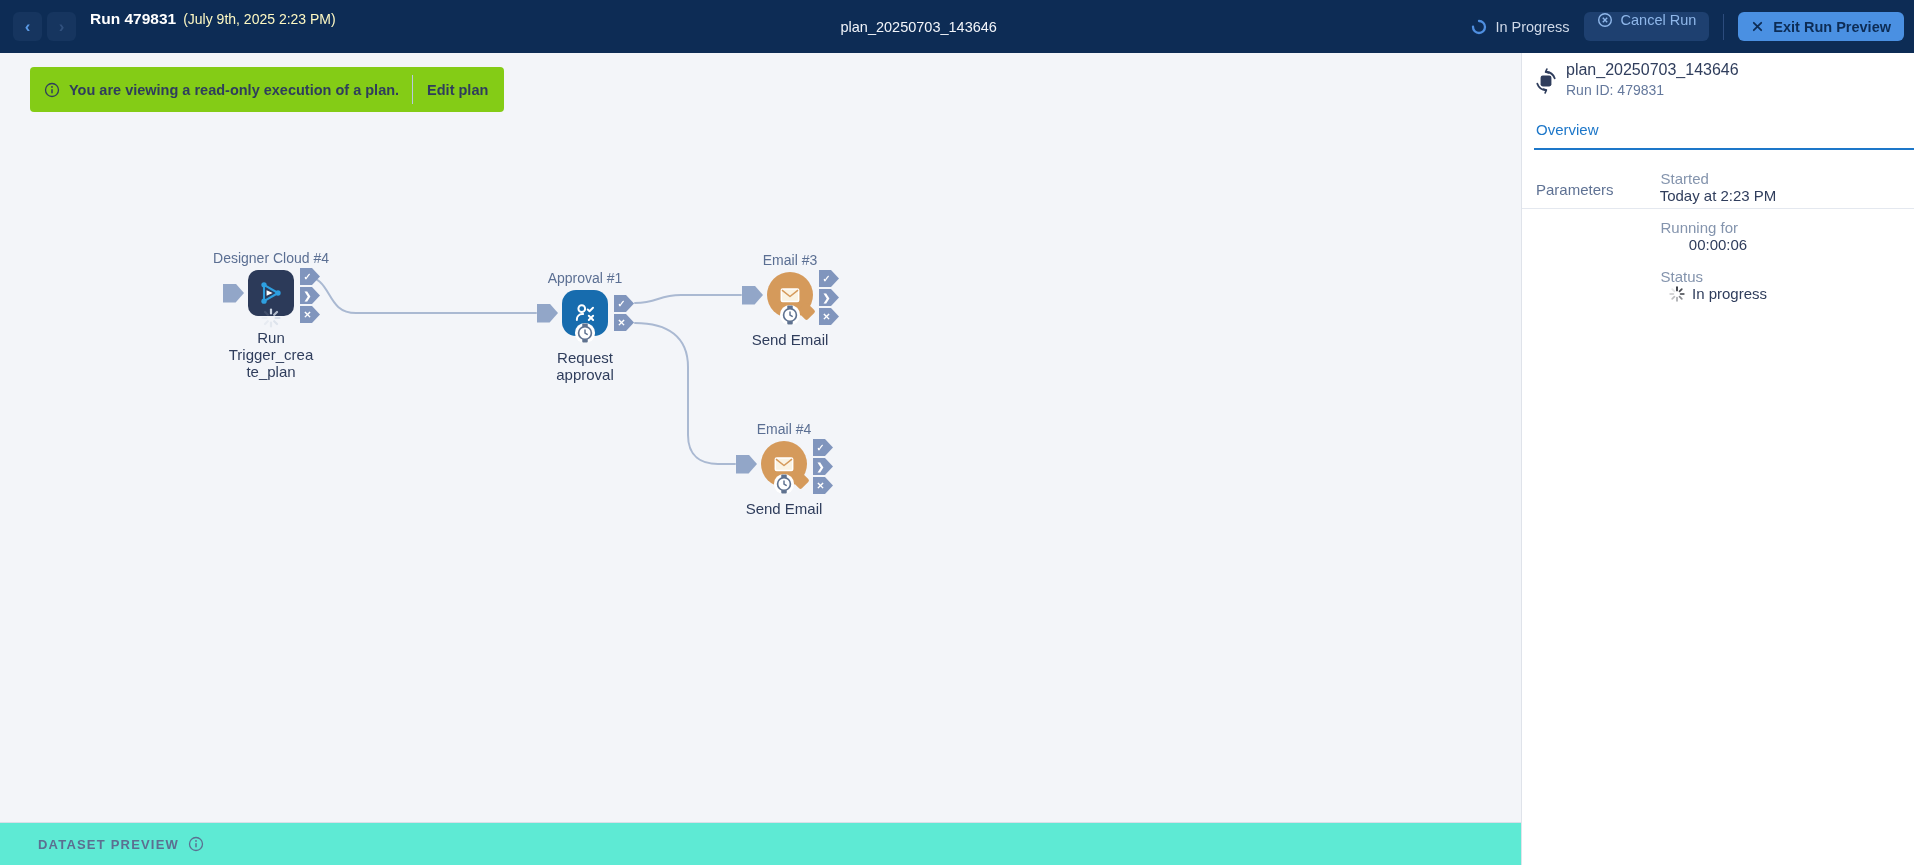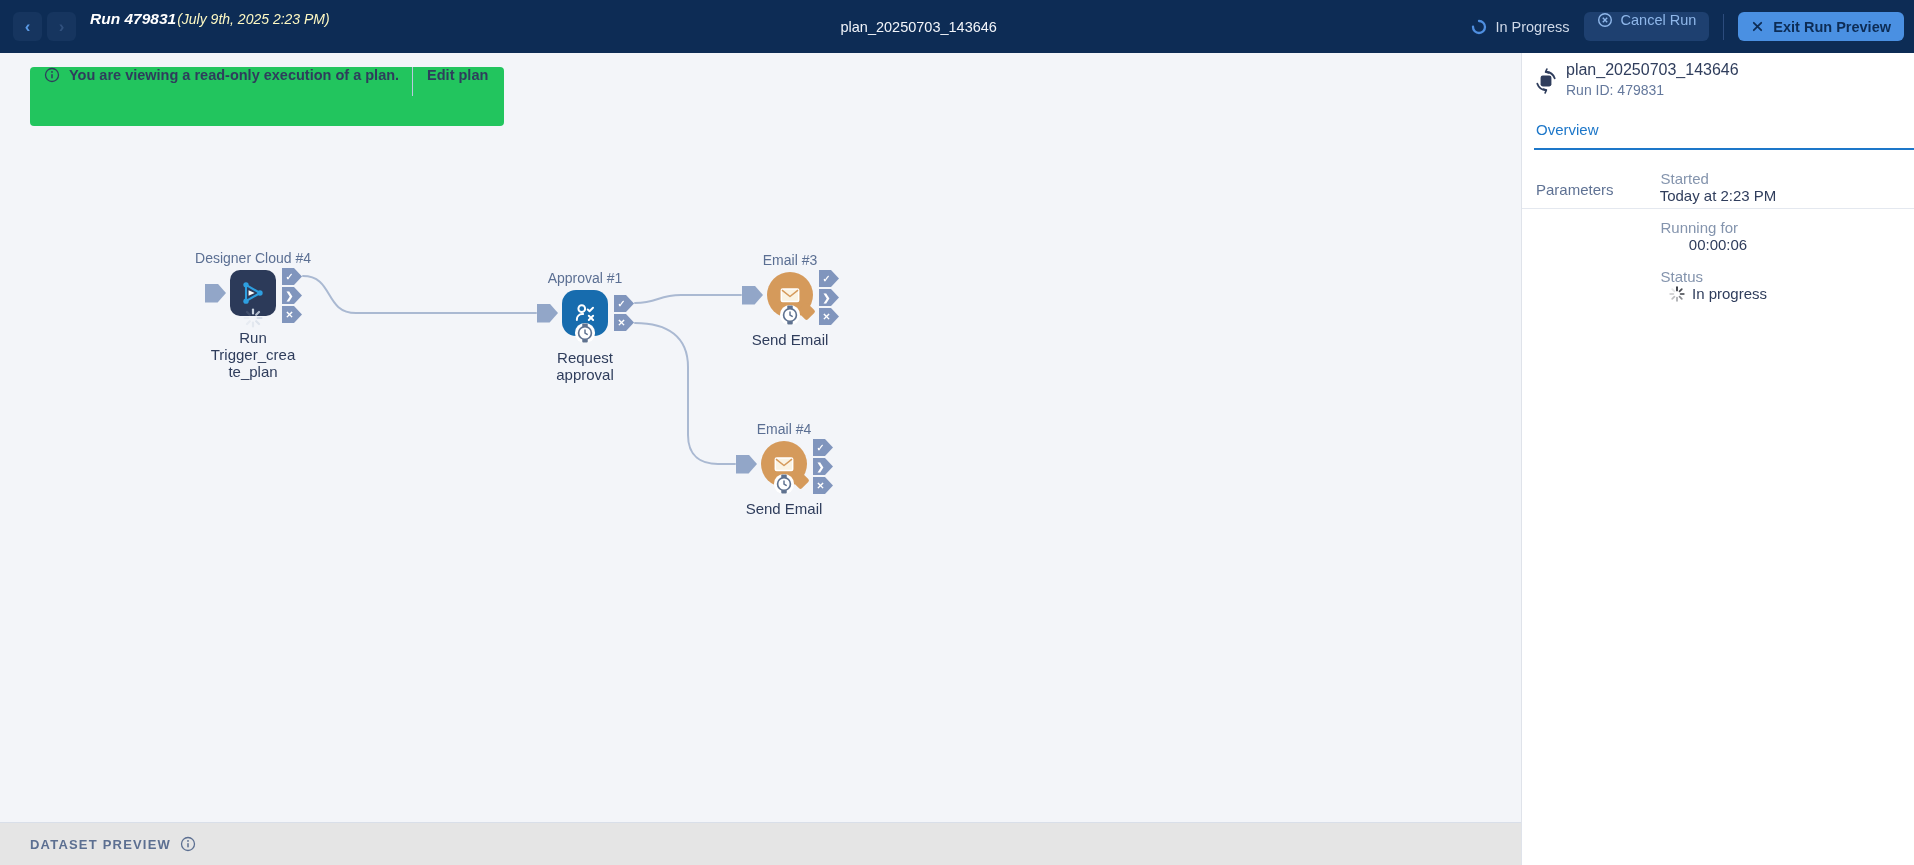--- a/index.html
+++ b/index.html
@@ -8,21 +8,21 @@
 
   
   .topbar { position:absolute; left:0; top:0; width:1914px; height:53px;
             background:#0d2c55; color:#fff; }
   .nav-btn { position:absolute; top:12px; width:29px; height:29px; border-radius:6px;
              background:#16355f; display:flex; align-items:center; justify-content:center;
              font-size:17px; font-weight:700; cursor:pointer; }
   .nav-back { left:13px; color:#5b9be7; }
   .nav-fwd  { left:47px; color:#31517e; }
   .run-title-wrap { position:absolute; left:90px; top:0; height:38px; display:flex;
-                    align-items:center; gap:1px;font-style:italic; }
+                    align-items:center; gap:7px; }
   .run-title { font-size:15.5px; font-weight:700; color:#fff; }
   .run-date  { font-size:14px; color:#fef9c3; }
   .bar-plan-title { position:absolute; left:48%; top:0; transform:translateX(-50%);
                     height:53px; display:flex; align-items:center;
                     font-size:14.5px; color:#f2f5fa; }
   .bar-right { position:absolute; right:10px; top:0; height:53px; display:flex;
                align-items:center; gap:14px; }
   .bar-status { display:flex; align-items:center; gap:8px; font-size:14.5px; color:#cfd9e8; }
   .spin { animation:spin 1.1s linear infinite; display:block; }
   @keyframes spin { to { transform:rotate(360deg); } }
@@ -32,22 +32,22 @@
   .bar-divider { width:1px; height:26px; background:#2c4c7d; }
   .exit-btn { display:flex; align-items:center; gap:9px; height:29px; padding:0 13px;
               border-radius:6px; background:#4a90e2; color:#0d2c55; font-size:14.5px;
               font-weight:600; cursor:pointer; }
 
   
   .canvas { position:absolute; left:0; top:53px; width:1521px; height:769px;
             background:#f3f5f9; overflow:hidden; }
   .wires { position:absolute; left:0; top:0; pointer-events:none; }
 
-  .banner { position:absolute; left:30px; top:14px; height:59px; display:inline-flex;
-            align-items:flex-start; background:#22c55e; border-radius:4px; padding:0 4px 0 14px;
+  .banner { position:absolute; left:30px; top:14px; height:45px; display:inline-flex;
+            align-items:center; background:#84cc16; border-radius:4px; padding:0 4px 0 14px;
             color:#2f3d5c; font-size:14.5px; }
   .banner .msg { margin-left:9px; font-weight:600; }
   .banner .divider { width:1px; height:29px; background:#b9c9de; margin:0 2px 0 13px; }
   .banner .edit { padding:0 12px; font-weight:600; cursor:pointer; }
   .info-icon { width:16px; height:16px; display:block; }
 
   
   .node-group { position:absolute; width:140px; display:flex; flex-direction:column;
                 align-items:center; }
   .node-title { font-size:14px; color:#5b6f93; margin-bottom:4px; white-space:nowrap; }
@@ -84,22 +84,22 @@
   .tab { font-size:15px; padding:0 2px 10px 2px; cursor:pointer; }
   .tab.active { color:#1d77c9; border-bottom:2px solid #1d77c9; margin-bottom:-1px; }
   .tab.inactive { color:#5f7294; }
   .fields { position:absolute; left:12px; top:117px; right:12px; }
   .field-row { display:flex; margin-bottom:15px; align-items:center;flex-direction:column; }
   .field-label { width:115px; font-size:15px; color:#8494ad; }
   .field-value { font-size:15px; color:#2f3d5c; display:flex; align-items:center; gap:7px; }
 
   
   .bottom-bar { position:absolute; left:0; top:822px; width:1521px; height:43px;
-                background:#e5e5e5; border-top:1px solid #d9dfe9; display:flex;
-                align-items:center; padding-left:30px; gap:9px; cursor:pointer; }
+                background:#5eead4; border-top:1px solid #d9dfe9; display:flex;
+                align-items:center; padding-left:38px; gap:9px; cursor:pointer; }
   .bottom-title { font-size:13px; font-weight:600; letter-spacing:1.2px; color:#5c6f91; }
 </style>
 </head>
 <body>
 
 <div class="topbar">
   <div class="nav-btn nav-back">
     <span>‹</span>
   </div>
   <div class="nav-btn nav-fwd">
@@ -148,21 +148,21 @@
     <svg class="info-icon" viewBox="0 0 16 16" style="color:#2f3d5c">
       <circle cx="8" cy="8" r="6.5" fill="none" stroke="currentColor" stroke-width="1.3"></circle>
       <circle cx="8" cy="4.9" r="0.95" fill="currentColor"></circle>
       <rect x="7.25" y="6.9" width="1.5" height="4.6" rx="0.75" fill="currentColor"></rect>
     </svg>
     <span class="msg">You are viewing a read-only execution of a plan.</span>
     <span class="divider"></span>
     <span class="edit">Edit plan</span>
   </div>
 
-  <div class="node-group" style="left:183px; top:197px;">
+  <div class="node-group" style="left:201px; top:197px;">
     <div class="node-title">Designer Cloud #4</div>
     <div class="node-body">
       <span class="port in"></span>
       <div class="node-shape designer-shape">
         <svg width="28" height="28" viewBox="0 0 24 24">
           <path d="M6 5 L18 12 L6 19 Z" fill="none" stroke="#2e9fe0" stroke-width="1.8" stroke-linejoin="round"></path>
           <path d="M8.2 9.6 L13.4 12 L8.2 14.4 Z" fill="#fff"></path>
           <circle cx="6" cy="5" r="2.3" fill="#2e9fe0"></circle>
           <circle cx="18" cy="12" r="2.3" fill="#2e9fe0"></circle>
           <circle cx="6" cy="19" r="2.3" fill="#2e9fe0"></circle>

